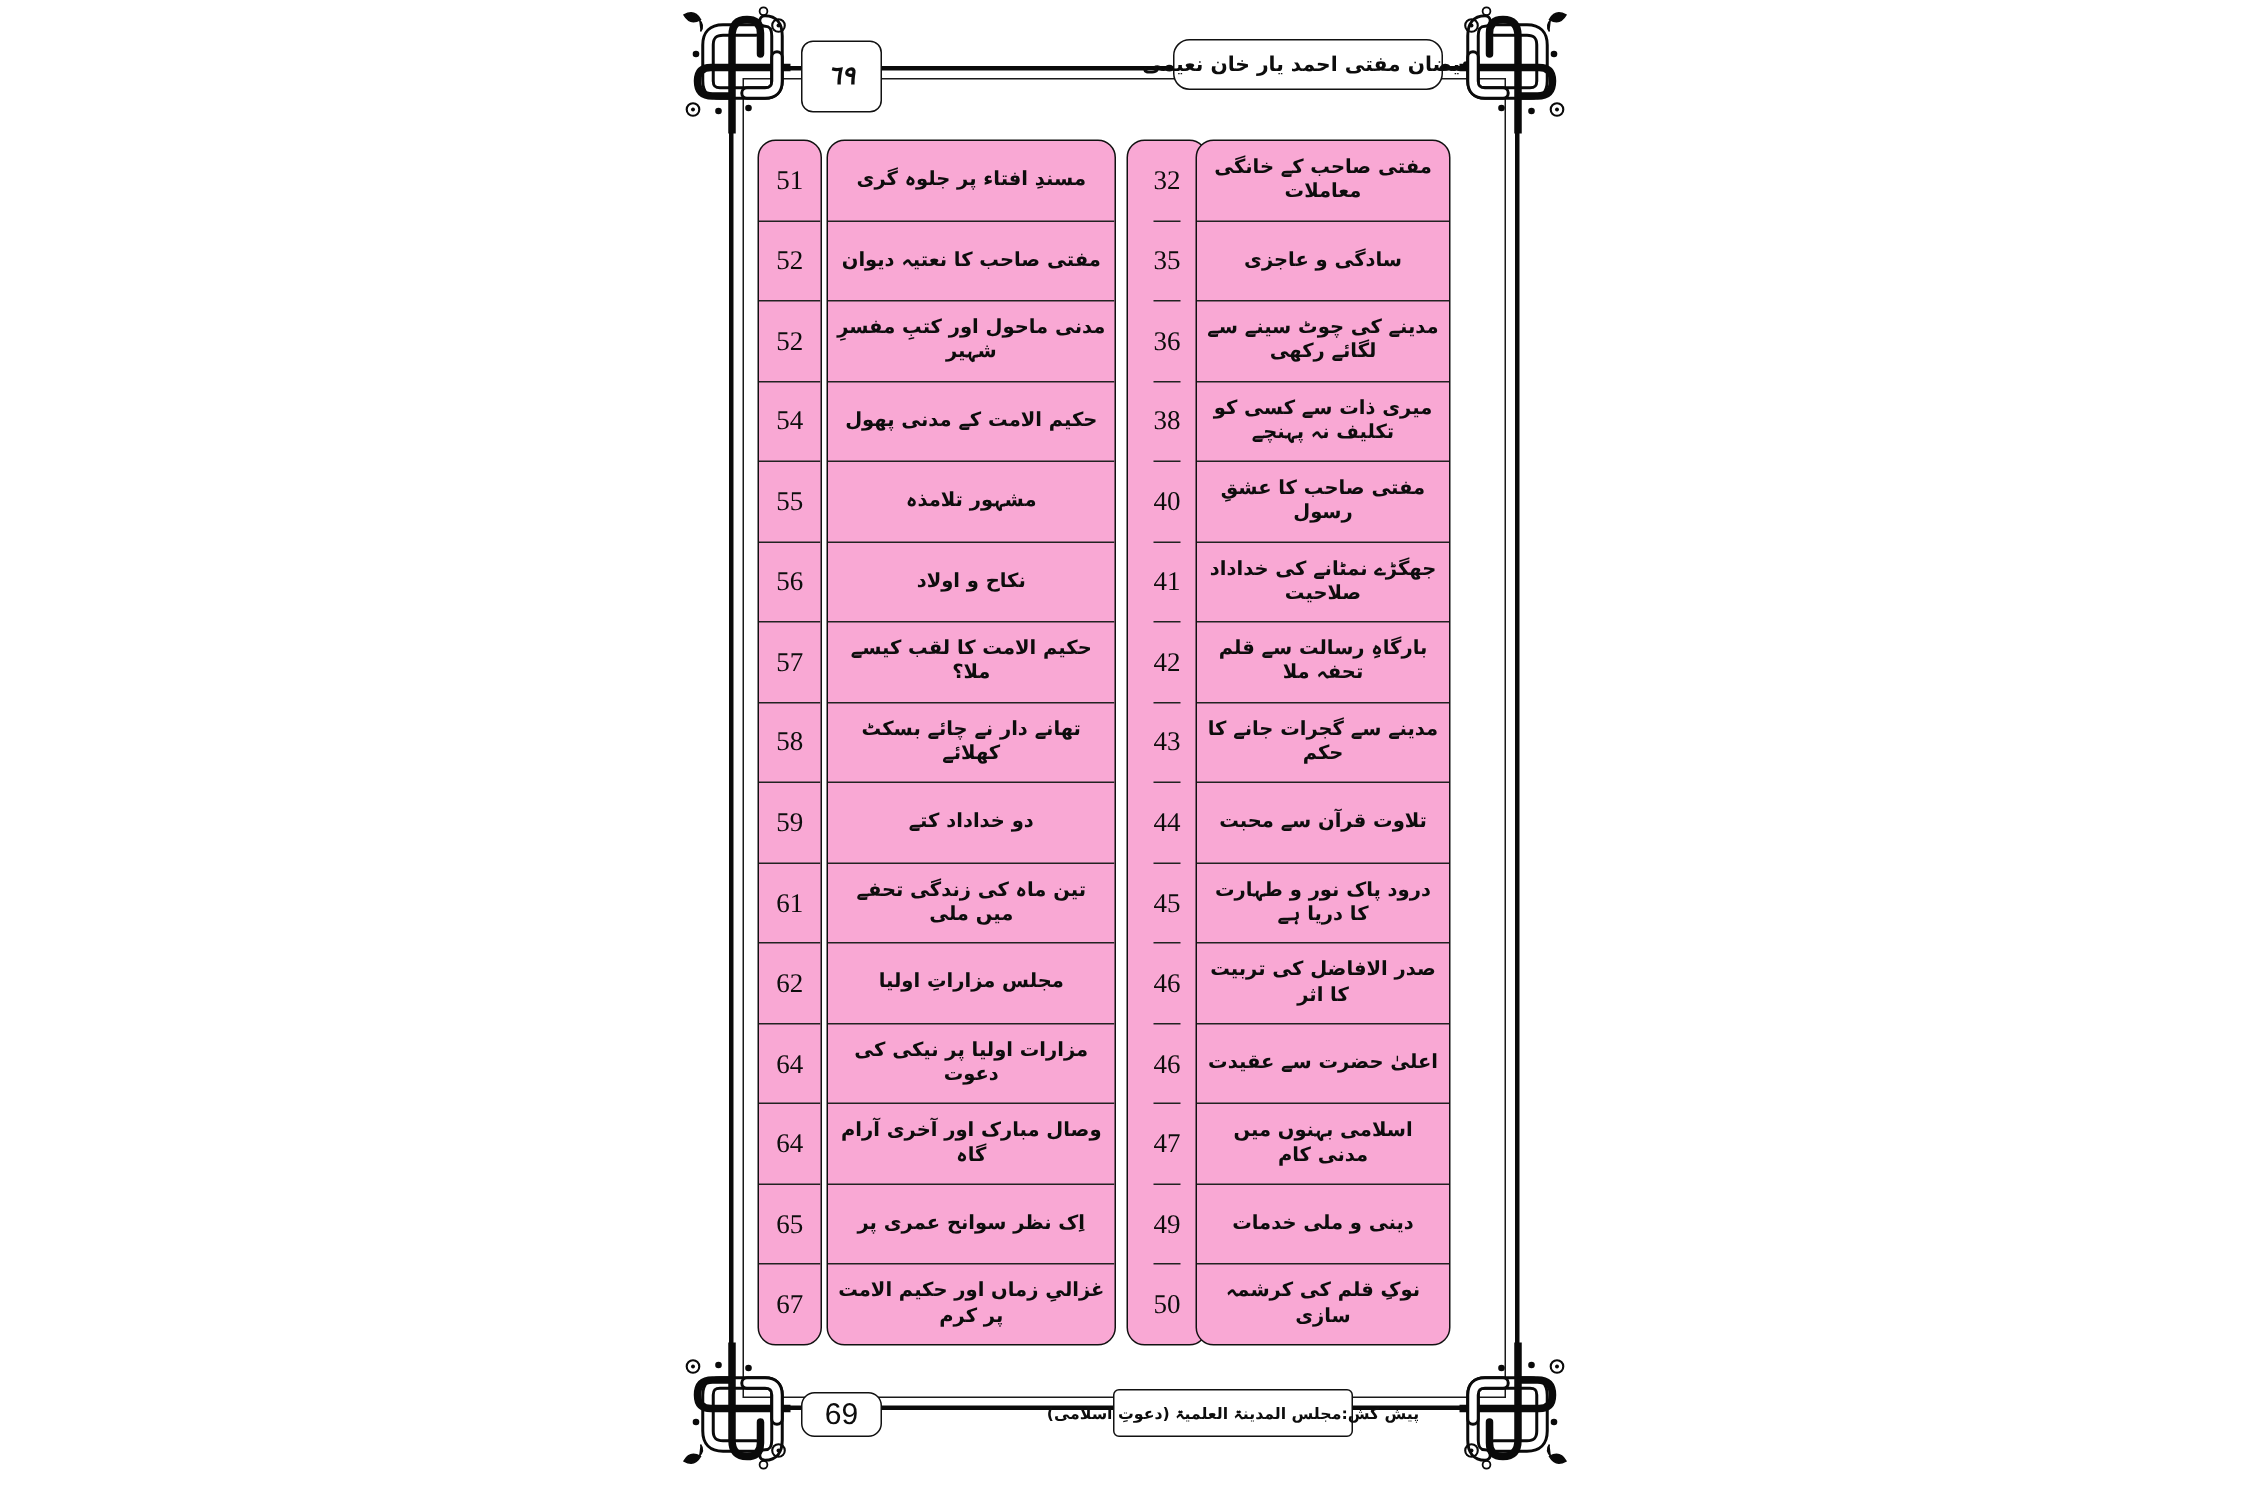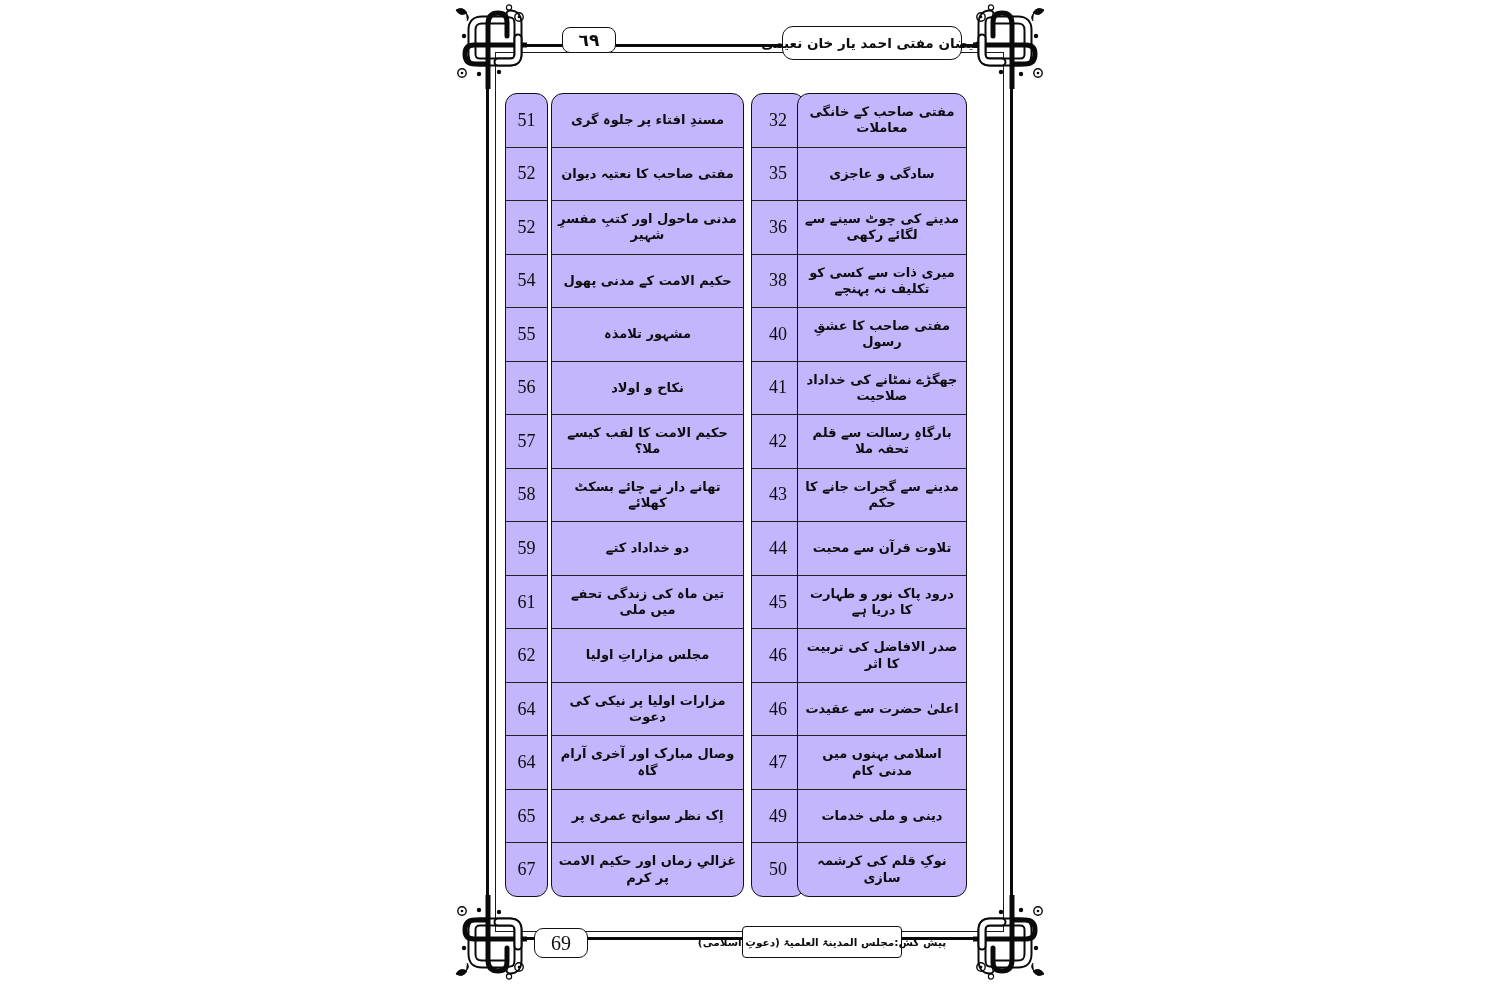--- a/index.html
+++ b/index.html
@@ -25,37 +25,37 @@
   .orn.tl{left:452px;top:4px;}
   .orn.tr{left:973px;top:4px;transform:scaleX(-1);}
   .orn.bl{left:452px;top:895px;transform:scaleY(-1);}
   .orn.br{left:973px;top:895px;transform:scale(-1,-1);}
   
   .capsule{
     position:absolute;background:#ffffff;border:1.6px solid #111;
     box-sizing:border-box;display:flex;align-items:center;justify-content:center;
     text-align:center;white-space:nowrap;
   }
-  .hdr-num{left:562px;top:27px;width:54px;height:26px;border-radius:8px;
-    font-size:17px;font-weight:bold;}
+  .hdr-num{left:534px;top:27px;width:54px;height:48px;border-radius:8px;
+    font-size:17px;font-weight:bold;font-style:italic;}
   .hdr-title{left:782px;top:26px;width:180px;height:34px;border-radius:11px;
     font-size:13.5px;font-weight:bold;direction:rtl;}
   .ftr-num{left:534px;top:928px;width:54px;height:30px;border-radius:9px;
-    font-family:Liberation Serif, serif;font-size:20px;}
+    font-family:Liberation Sans, sans-serif;font-size:20px;}
   .ftr-pub{left:742px;top:926px;width:160px;height:32px;border-radius:4px;
     font-size:10.5px;font-weight:bold;direction:rtl;}
   
   .col{
-    position:absolute;top:93px;height:804px;background:#c4b5fd;
+    position:absolute;top:93px;height:804px;background:#f9a8d4;
     border:1.5px solid #111;border-radius:12px;box-sizing:border-box;
     display:flex;flex-direction:column;overflow:hidden;
   }
   #left-num  {left:505px;width:43px;}
   #left-title{left:551px;width:193px;}
-  #right-num {left:751px;width:54px;}
+  #right-num {left:751px;width:54px;align-items:center;}
   #right-title{left:797px;width:170px;}
   .cell{
     flex:1;display:flex;align-items:center;justify-content:center;
     border-bottom:1px solid #222;box-sizing:border-box;
   }
   .cell:last-child{border-bottom:none;}
   .cell.num{font-family:"Liberation Serif", serif;font-size:18px;}
   .cell.title{
     direction:rtl;font-family:"DejaVu Sans", sans-serif;
     font-size:13px;font-weight:700;text-align:center;

